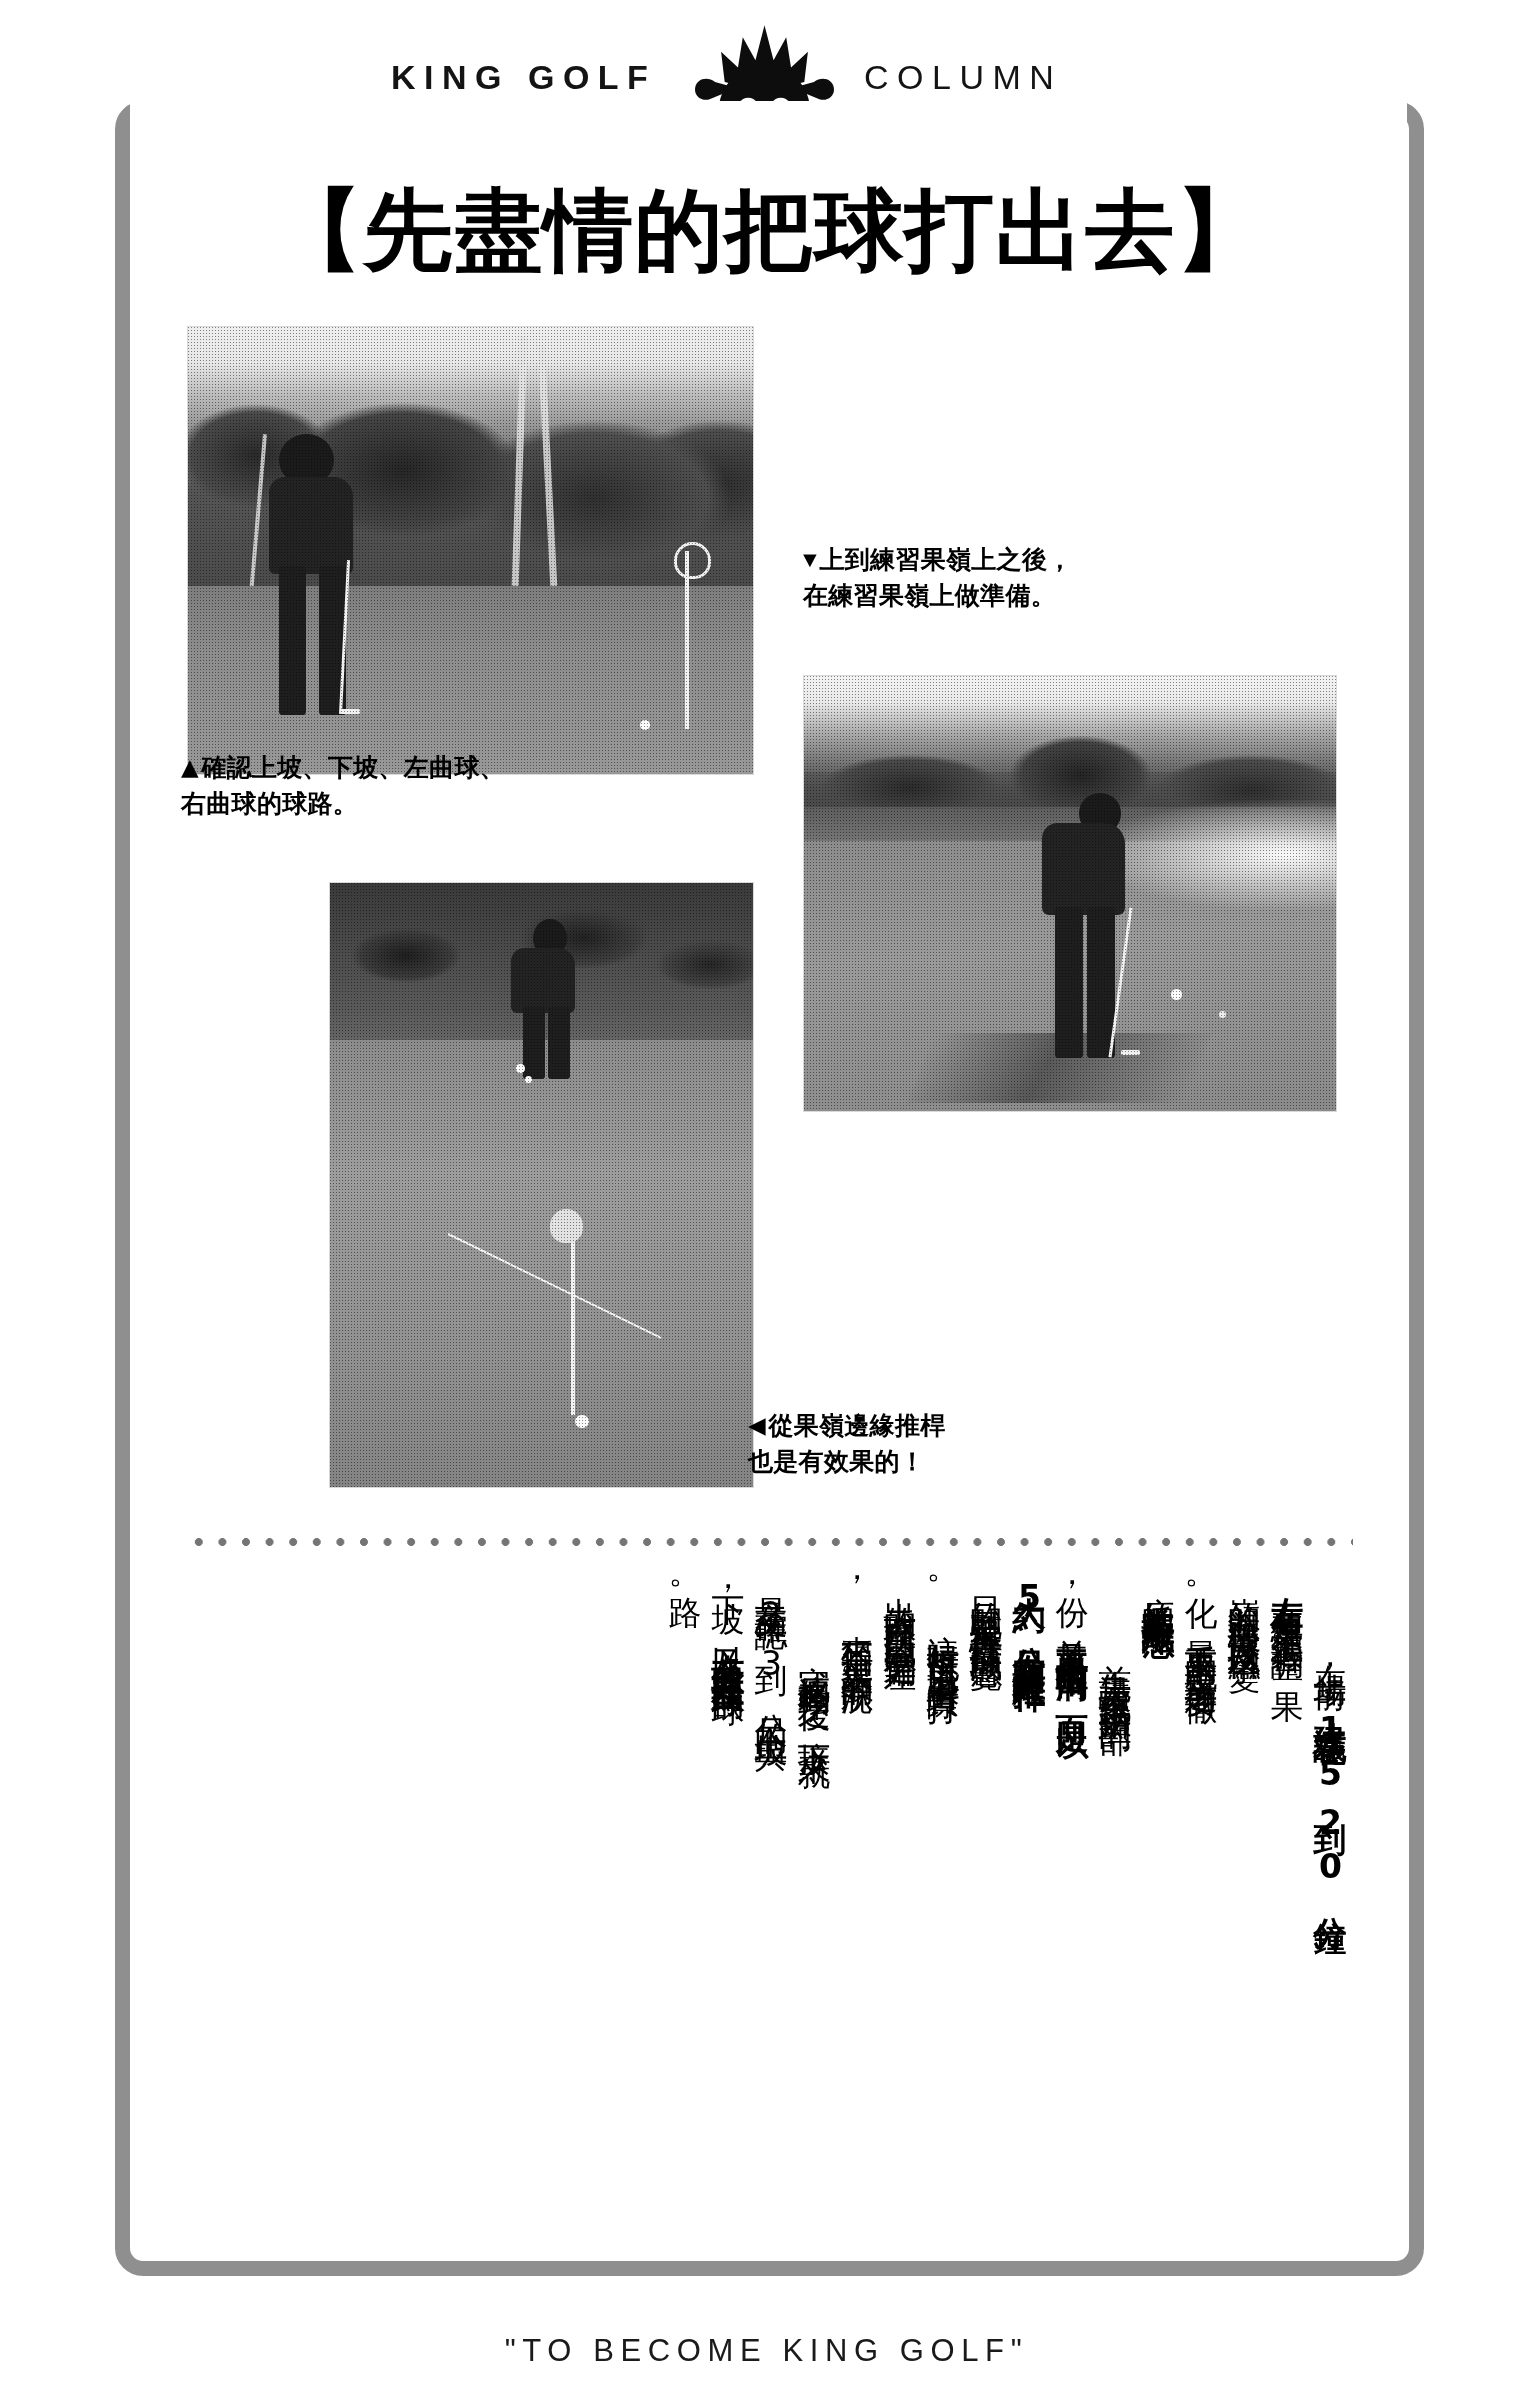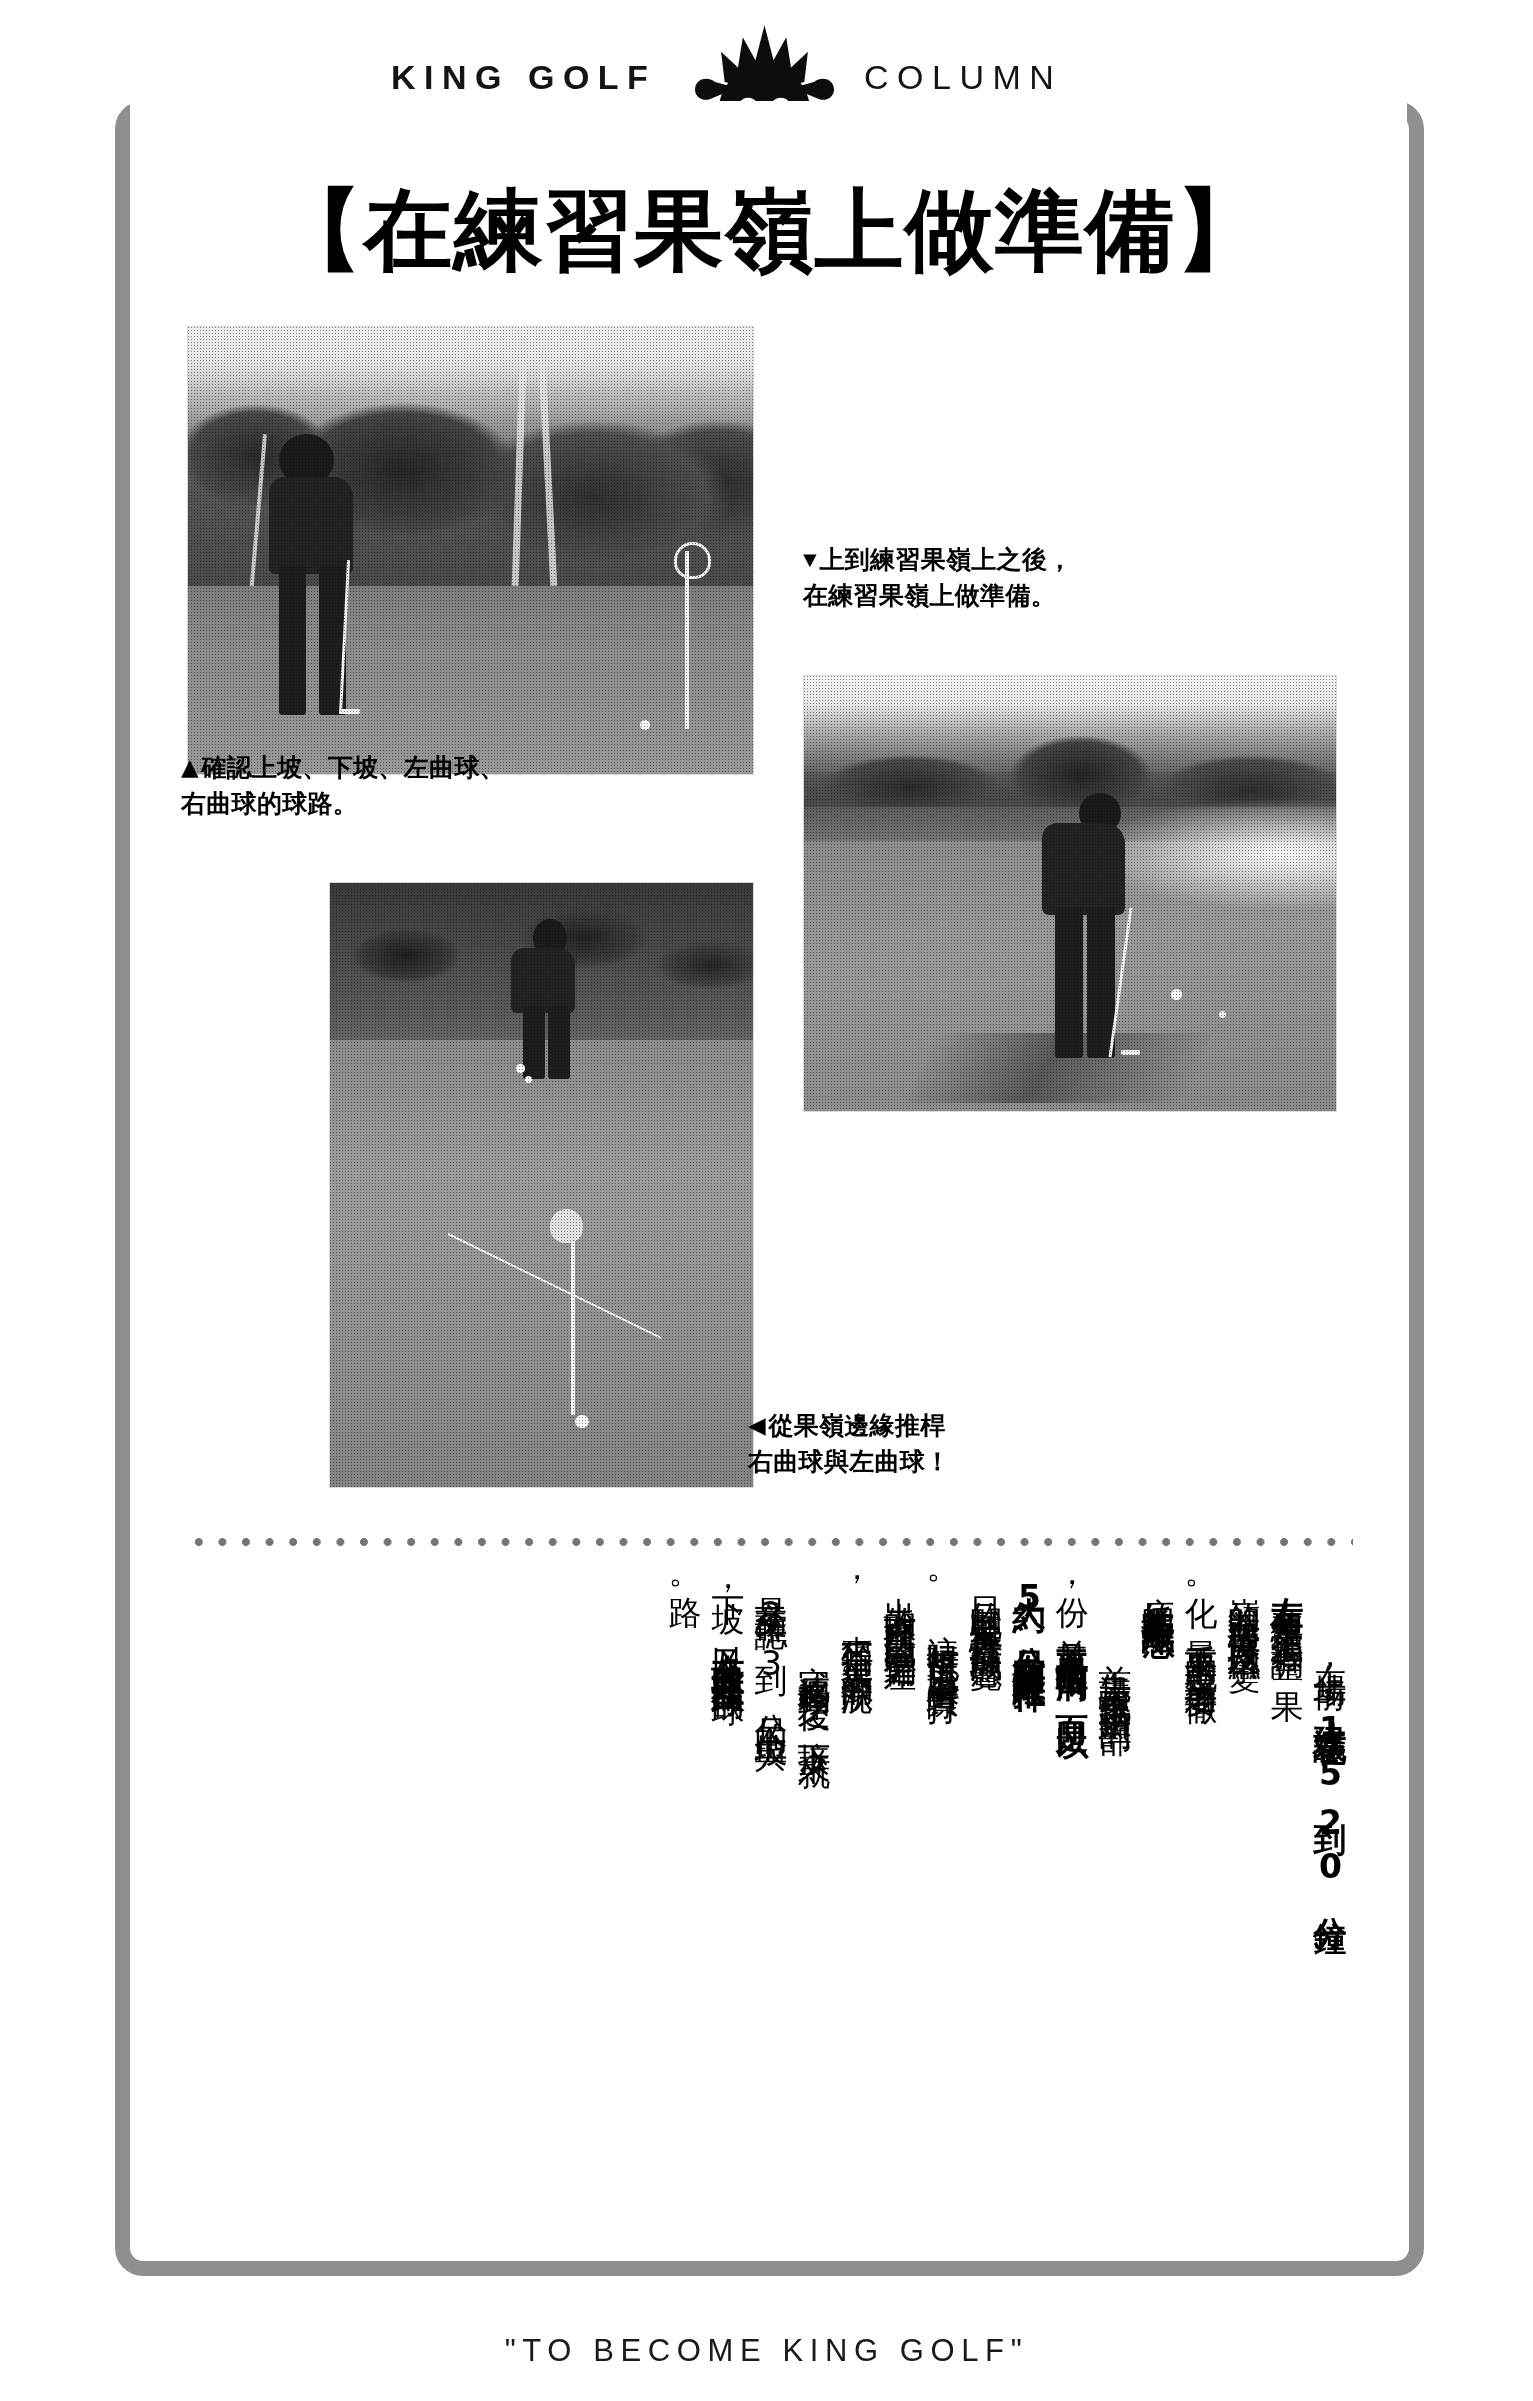--- a/index.html
+++ b/index.html
@@ -297,21 +297,21 @@
       </svg>
     </div>
 
     <div class="mast-word mast-right">COLUMN</div>
   </div>
 
   <div class="frame"></div>
   <div class="frame-inner-mask"></div>
 
   <div class="title-wrap">
-    <div class="title-text">【在練習果嶺上做準備】</div>
+    <div class="title-text">【先盡情的把球打出去】</div>
   </div>
 
   <div class="photo" id="photo-1">
     <div class="ph-base">
       <div class="sky"></div>
       <div class="trees"></div>
       <div class="trunk" style="left:58%; top:2%; height:56%; transform:rotate(2deg);"></div>
       <div class="trunk" style="left:63%; top:4%; height:54%; transform:rotate(-3deg);"></div>
       <div class="trunk" style="left:12%; top:24%; height:36%; width:4.2px; transform:rotate(5deg);"></div>
       <div class="ridge"></div>
@@ -380,21 +380,21 @@
       <div class="putt-line" style="left:28%; top:58%; width:56%; transform:rotate(26deg);"></div>
       <div class="g-flag-pole" style="left:57%; top:56%; height:32%; width:4.2px;"></div>
       <div class="g-flag-cloth" style="left:52%; top:54%; width:33px; height:34px; background:#e2e2e2;"></div>
       <div class="g-ball" style="left:58%; top:88%; width:13.3px; height:13.3px;"></div>
       <div class="halftone"></div>
     </div>
   </div>
 
   <div class="caption" id="caption-3">
     <span class="marker">◀</span><span>從果嶺邊緣推桿</span><br>
-    <span>右曲球與左曲球！</span>
+    <span>也是有效果的！</span>
   </div>
 
   <div class="divider"></div>
 
   <div class="body-block" id="body-block">
       <div class="vcol indent"><span>在上場前，</span><span style="font-weight: 700;">建議花15到20分鐘</span></div>
       <div class="vcol"><span style="font-weight: 700;">左右</span><span>在練習果嶺上進行調整。果</span></div>
       <div class="vcol">嶺的狀況會根據球場以及日子變</div>
       <div class="vcol">化。最重要的就是上場之前要徹</div>
       <div class="vcol"><span>底的</span><span style="font-weight: 700;">掌握距離感</span><span>。</span></div>

